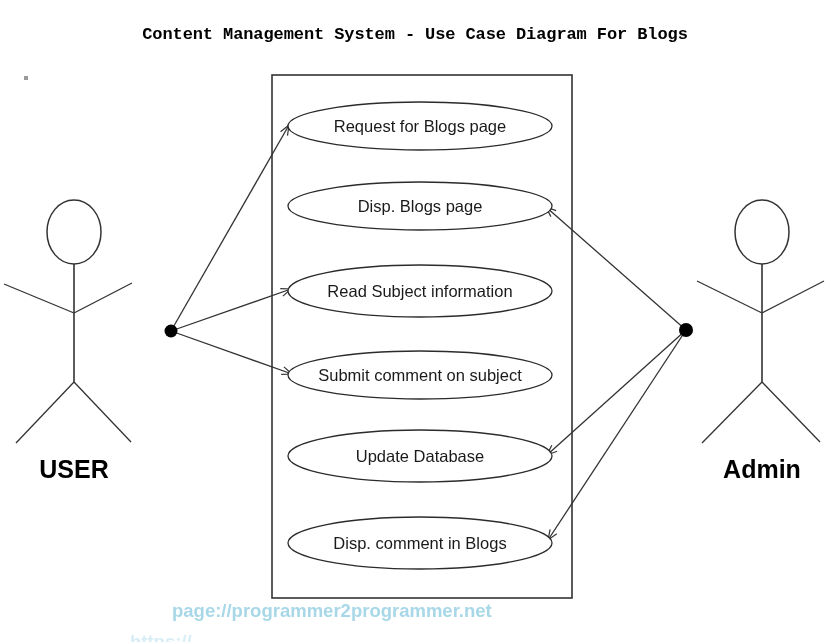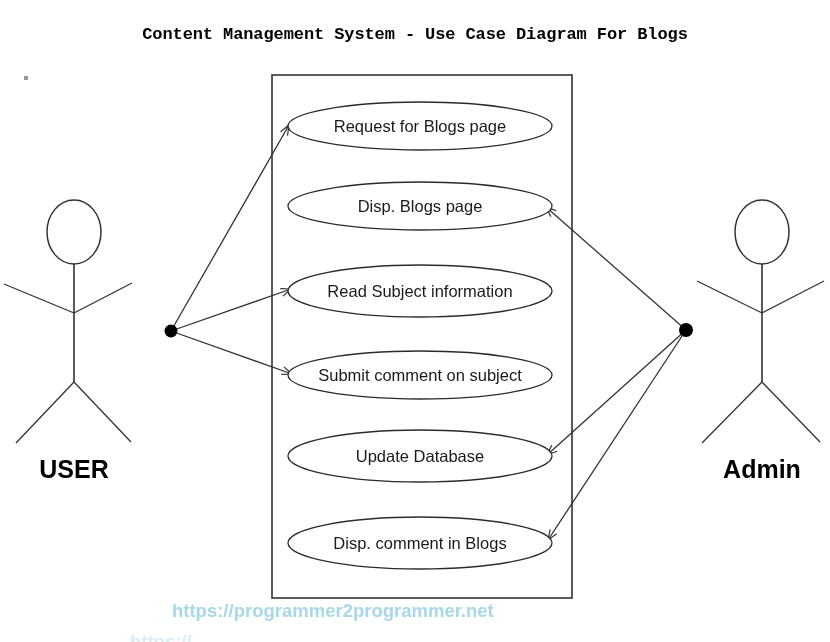--- a/index.html
+++ b/index.html
@@ -140,17 +140,17 @@
       <ellipse class="stroke-line" cx="762" cy="232" rx="27" ry="32" stroke-width="1.5"></ellipse>
       <line class="stroke-line" x1="762" y1="264" x2="762" y2="382" stroke-width="1.6"></line>
       <line class="stroke-line" x1="762" y1="313" x2="697" y2="281" stroke-width="1.3"></line>
       <line class="stroke-line" x1="762" y1="313" x2="824" y2="281" stroke-width="1.3"></line>
       <line class="stroke-line" x1="762" y1="382" x2="702" y2="443" stroke-width="1.3"></line>
       <line class="stroke-line" x1="762" y1="382" x2="820" y2="442" stroke-width="1.3"></line>
       <text class="actor-label" x="762" y="478" text-anchor="middle">Admin</text>
     </g>
   </svg>
 
-  <div class="watermark-text" id="watermark-line1">https://programmer2programmer.net</div>
+  <div class="watermark-text" id="watermark-line1">page://programmer2programmer.net</div>
 
   <div class="watermark-text" id="watermark-line2">https://</div>
 
 </div>
 
 </body></html>

